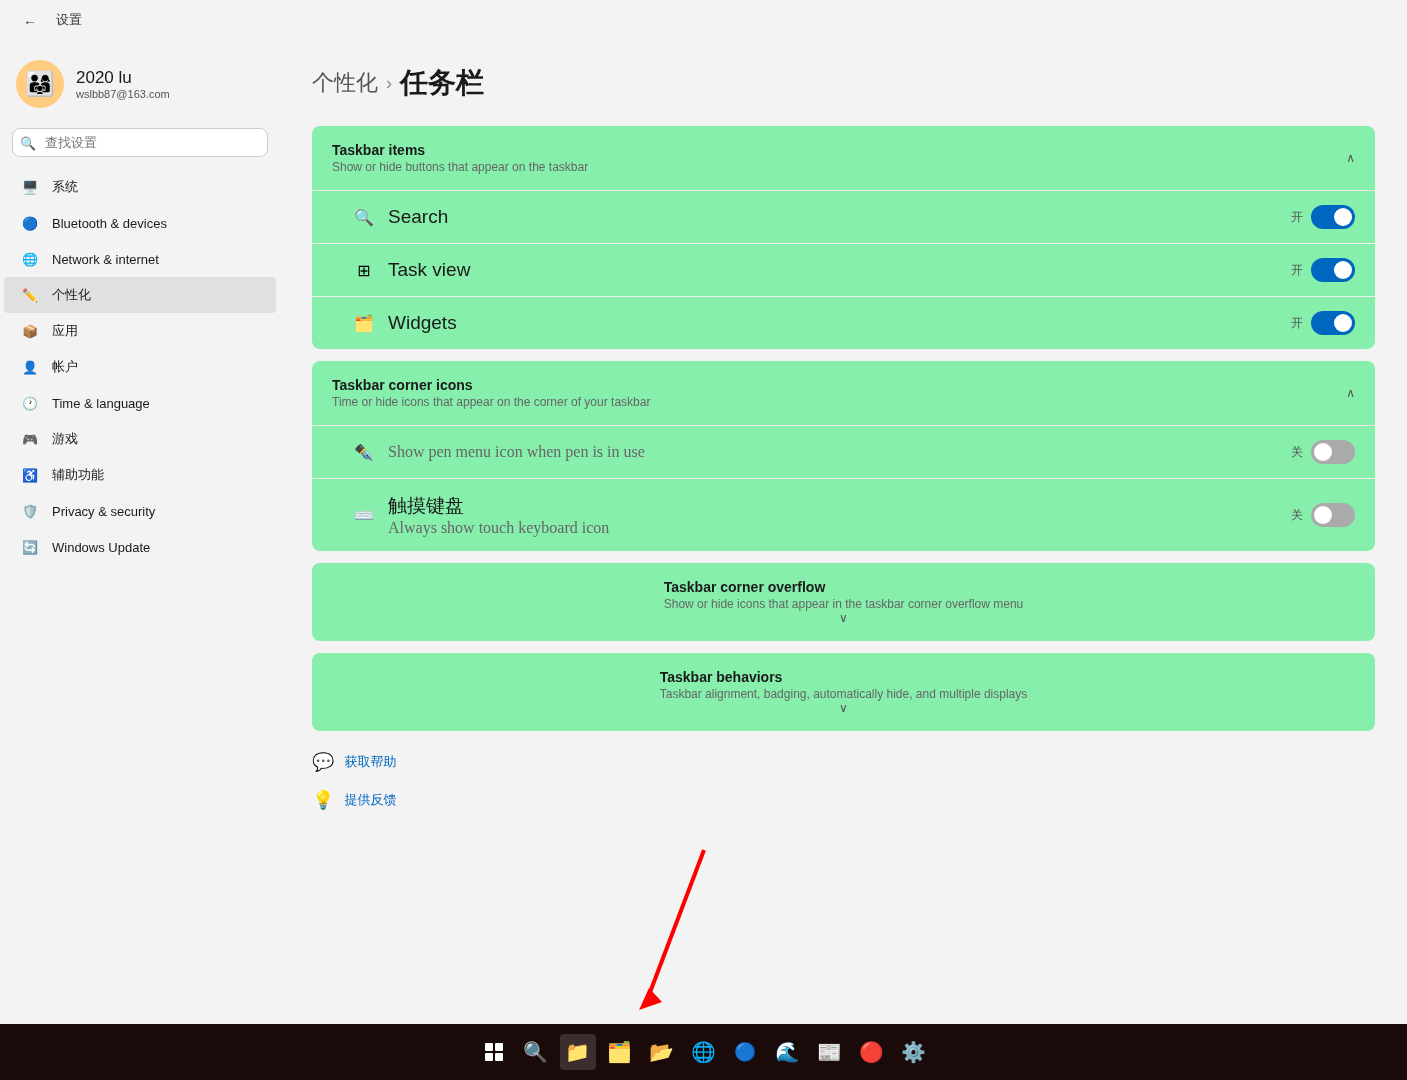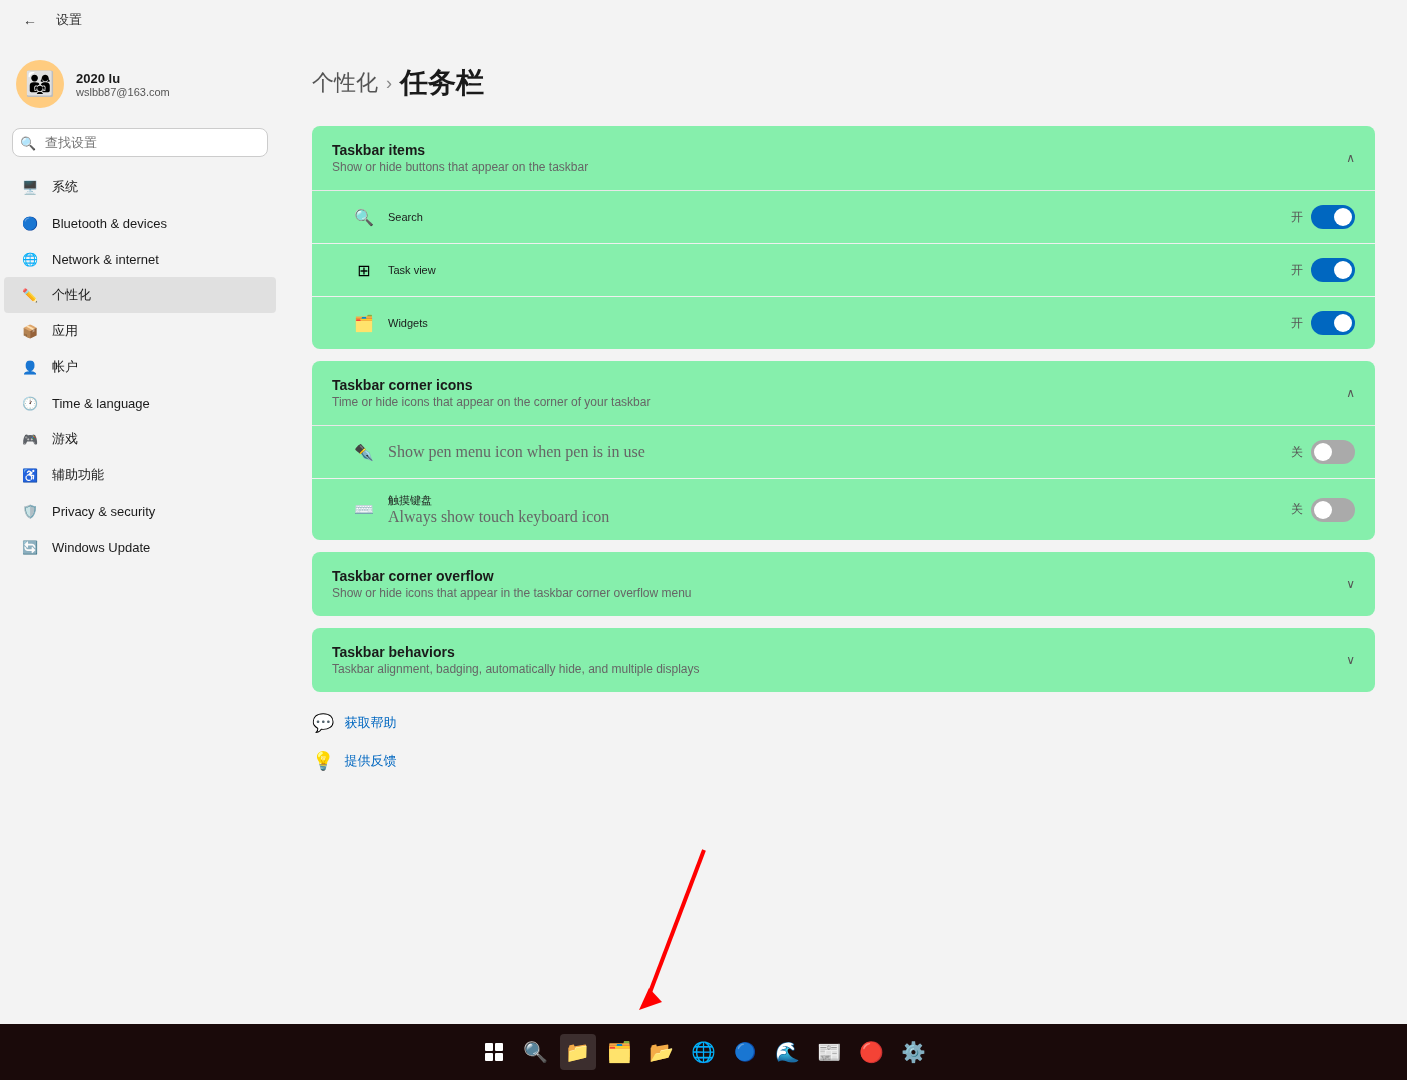--- a/index.html
+++ b/index.html
@@ -63,21 +63,21 @@
     }
     .avatar {
       width: 48px; height: 48px;
       border-radius: 50%;
       background: #ffcc80;
       overflow: hidden;
       flex-shrink: 0;
       display: flex; align-items: center; justify-content: center;
       font-size: 24px;
     }
-    .user-info .user-name { font-size: 13px; font-weight: 700; color: #1a1a1a; }
+    .user-info .user-name { font-size: 17px; font-weight: 400; color: #1a1a1a; }
     .user-info .user-email { font-size: 11px; color: #555; }
 
     .search-box {
       margin: 0 12px 12px 12px;
       position: relative;
     }
     .search-box input {
       width: 100%;
       padding: 6px 8px 6px 32px;
       border: 1px solid #ccc;
@@ -145,41 +145,41 @@
     }
 
     .section-header {
       display: flex;
       align-items: center;
       justify-content: space-between;
       padding: 16px 20px;
       cursor: pointer;
       border-bottom: 1px solid #e8e8e8;
     }
-    .section-header.collapsed { border-bottom: none; }
+    .section-header.collapsed { border-bottom: none; flex-direction: column; }
     .section-header-text .section-title { font-size: 14px; font-weight: 600; color: #1a1a1a; }
     .section-header-text .section-subtitle { font-size: 12px; color: #666; margin-top: 2px; }
     .section-chevron { color: #555; font-size: 12px; }
 
     .setting-row {
       display: flex;
       align-items: center;
       padding: 14px 20px 14px 40px;
       border-bottom: 1px solid #f0f0f0;
       gap: 12px;
     }
     .setting-row:last-child { border-bottom: none; }
     .setting-row-icon {
       width: 24px; height: 24px;
       display: flex; align-items: center; justify-content: center;
       flex-shrink: 0;
       font-size: 16px;
     }
     .setting-row-content { flex: 1; }
-    .setting-row-content .row-title { font-size: 11px; color: #1a1a1a; }
+    .setting-row-content .row-title { font-size: 19px; color: #1a1a1a; }
     .setting-row-content .row-subtitle { font-size: 16px; color: #666; font-family: Liberation Serif, serif; }
     .setting-row-right {
       display: flex;
       align-items: center;
       gap: 8px;
       flex-shrink: 0;
     }
     .toggle-label { font-size: 12px; color: #555; }
 
     

